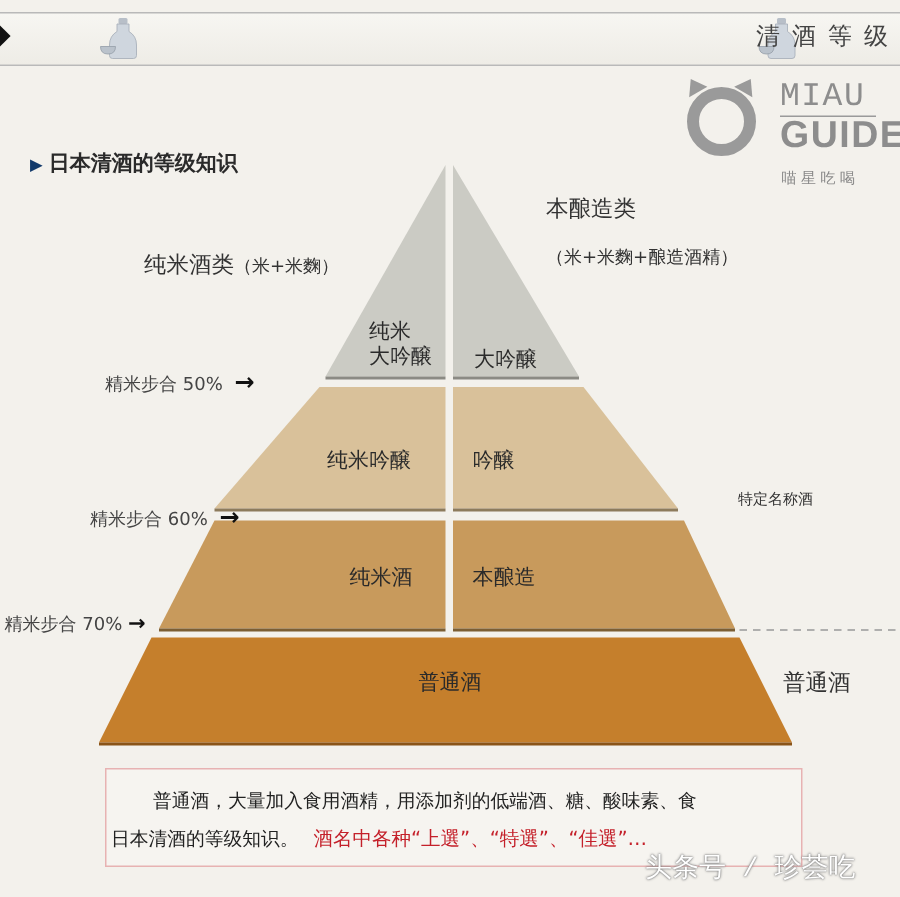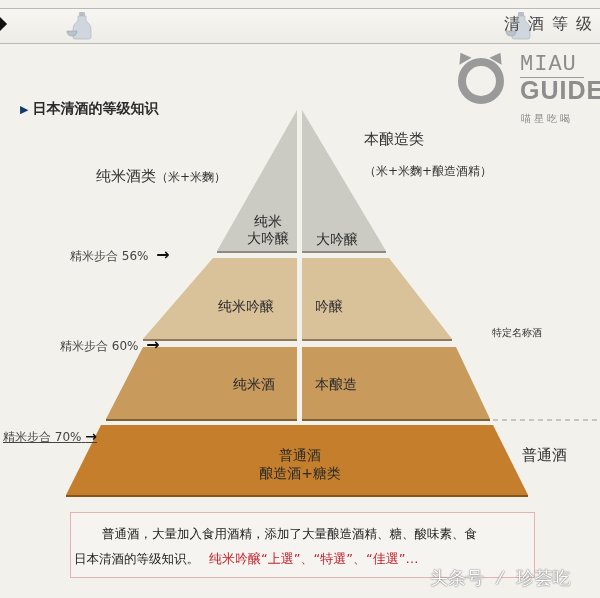--- a/index.html
+++ b/index.html
@@ -110,52 +110,51 @@
 
   <line x1="493" y1="420" x2="600" y2="420" stroke="#999" stroke-width="1" stroke-dasharray="5,4"></line>
 </svg>
 
 <div class="abs label" style="left:96px;top:143px;font-size:15px;margin-top:24px;">
   <span>纯米酒类</span><span style="font-size:12px">（米+米麴）</span>
 </div>
 <div class="abs label" style="left:364px;top:130px;font-size:15px;">本酿造类</div>
 <div class="abs label" style="left:364px;top:151px;font-size:12px;margin-top:12px;">（米+米麴+酿造酒精）</div>
 
-<div class="abs label" style="left:246px;top:213px;font-size:14px;text-align:center;width:44px;line-height:17px;color:#2a2a2a">
+<div class="abs label" style="left:246px;top:213px;font-size:14px;text-align:left;width:44px;line-height:17px;color:#2a2a2a">
   <div>纯米</div>
   <div>大吟醸</div>
 </div>
 <div class="abs label" style="left:316px;top:231px;font-size:14px;color:#2a2a2a">大吟醸</div>
 
 <div class="abs label" style="left:218px;top:298px;font-size:14px;color:#2a2a2a">纯米吟醸</div>
 <div class="abs label" style="left:315px;top:298px;font-size:14px;color:#2a2a2a">吟醸</div>
 
 <div class="abs label" style="left:233px;top:376px;font-size:14px;color:#2a2a2a">纯米酒</div>
 <div class="abs label" style="left:315px;top:376px;font-size:14px;color:#2a2a2a">本酿造</div>
 
 <div class="abs label" style="left:200px;top:446px;width:200px;text-align:center;font-size:14px;line-height:18px;color:#2a2a2a">
   <div>普通酒</div>
-  <div>酿造酒+糖类</div>
 </div>
 
 <div class="abs pct" style="left:70px;top:245px;">
-  <span>精米步合 56%</span>
+  <span>精米步合 50%</span>
   <span class="arrow" style="font-size:16px;margin-left:4px">→</span>
 </div>
 <div class="abs pct" style="left:20px;top:335px;margin-left:40px;">
   <span>精米步合 60%</span>
   <span class="arrow" style="font-size:16px;margin-left:4px">→</span>
 </div>
-<div class="abs pct" style="left:3px;top:428px;text-decoration:underline;">
+<div class="abs pct" style="left:3px;top:408px;">
   <span>精米步合 70%</span>
   <span class="arrow" style="font-size:14px">→</span>
 </div>
 
 <div class="abs label" style="left:492px;top:326px;font-size:10px;">特定名称酒</div>
 <div class="abs label" style="left:522px;top:446px;font-size:15px;">普通酒</div>
 
 <div class="abs note-box"></div>
-<div class="abs note-line1">普通酒，大量加入食用酒精，添加了大量酿造酒精、糖、酸味素、食</div>
+<div class="abs note-line1">普通酒，大量加入食用酒精，用添加剂的低端酒、糖、酸味素、食</div>
 <div class="abs note-line2">
-  <span>日本清酒的等级知识。</span><span class="note-red">纯米吟醸“上選”、“特選”、“佳選”…</span>
+  <span>日本清酒的等级知识。</span><span class="note-red">酒名中各种“上選”、“特選”、“佳選”…</span>
 </div>
 
 <div class="abs watermark">头条号 / 珍荟吃</div>
 
 </body></html>

